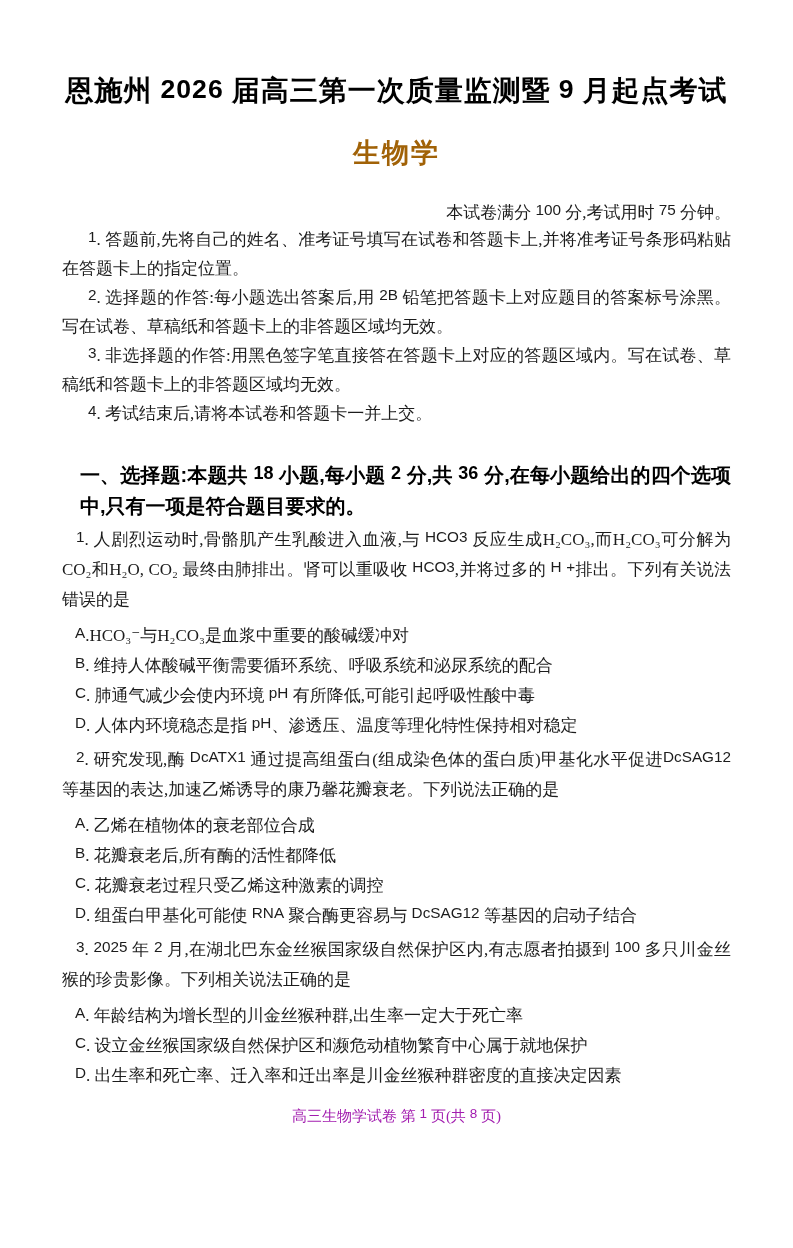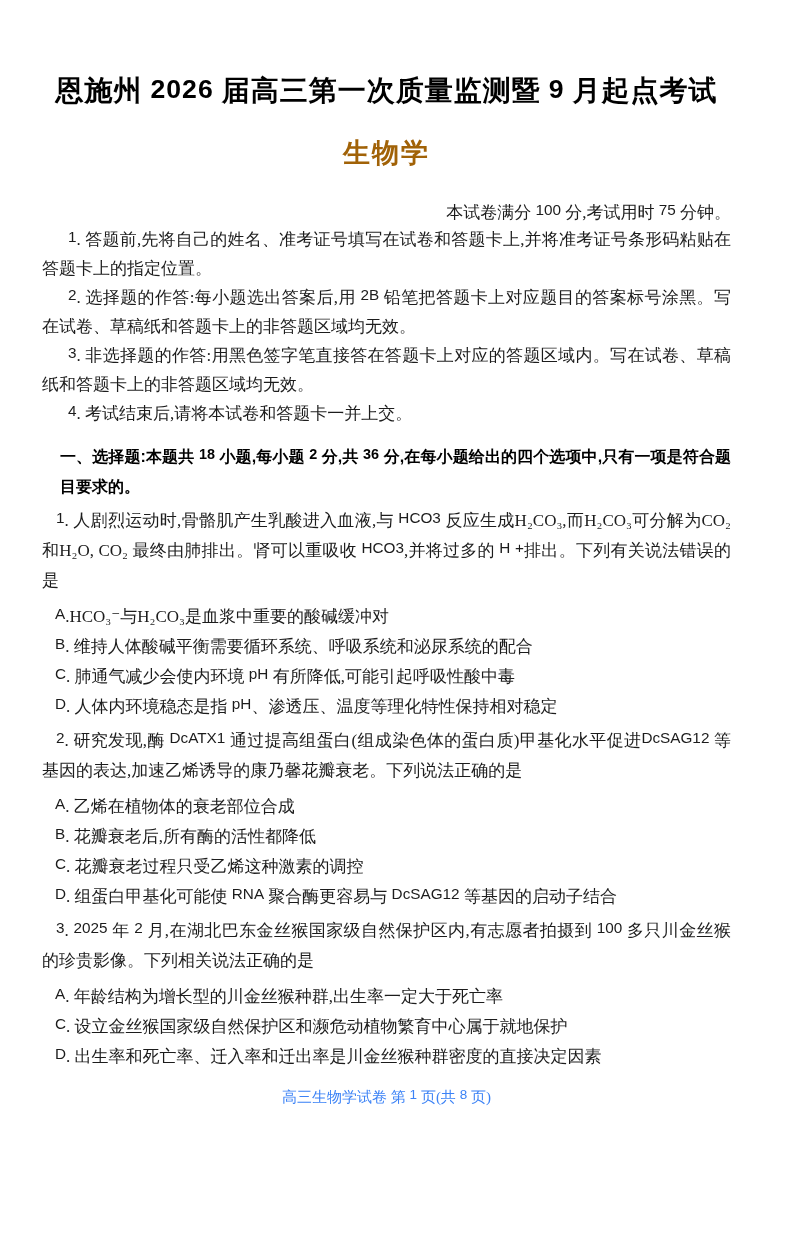--- a/index.html
+++ b/index.html
@@ -11,21 +11,21 @@
     width: 793px;
     height: 1248px;
     overflow: hidden;
     color: #1c1c1c;
     font-family: "Liberation Serif", "DejaVu Serif", serif;
   }
   .page {
     box-sizing: border-box;
     width: 793px;
     height: 948px;
-    padding: 52px 62px 0 42px;
+    padding: 52px 62px 0 62px;
     position: relative;
   }
   .title {
     margin: 20px 0 0 0;
     font-size: 28px;
     font-weight: bold;
     text-align: center;
     color: #000;
     letter-spacing: 1px;
     line-height: 1.35;
@@ -54,22 +54,22 @@
     line-height: 28px;
   }
   .notice {
     margin: 0;
     font-size: 17px;
     line-height: 29px;
     text-indent: 26px;
     text-align: justify;
   }
   .section-heading {
-    margin: 14px 0 0 18px;
-    font-size: 16px;
+    margin: 32px 0 0 18px;
+    font-size: 20px;
     font-weight: bold;
     font-family: "Liberation Sans", "DejaVu Sans", sans-serif;
     color: #000;
     line-height: 30px;
     text-align: justify;
   }
   .question {
     margin-top: 4px;
   }
   .stem {
@@ -84,21 +84,21 @@
   }
   .option {
     margin: 0 0 0 13px;
     font-size: 17px;
     line-height: 30px;
   }
   .page-footer {
     margin-top: 16px;
     font-size: 15px;
     text-align: center;
-    color: #3b82f6;
+    color: #a21caf;
   }
   
   .lt {
     font-family: "Liberation Sans", "DejaVu Sans", sans-serif;
     font-size: 0.9em;
     position: relative;
     top: -3px;
   }
   .title .lt, .subject .lt { font-size: 0.95em; top: -2px; }
 </style>

